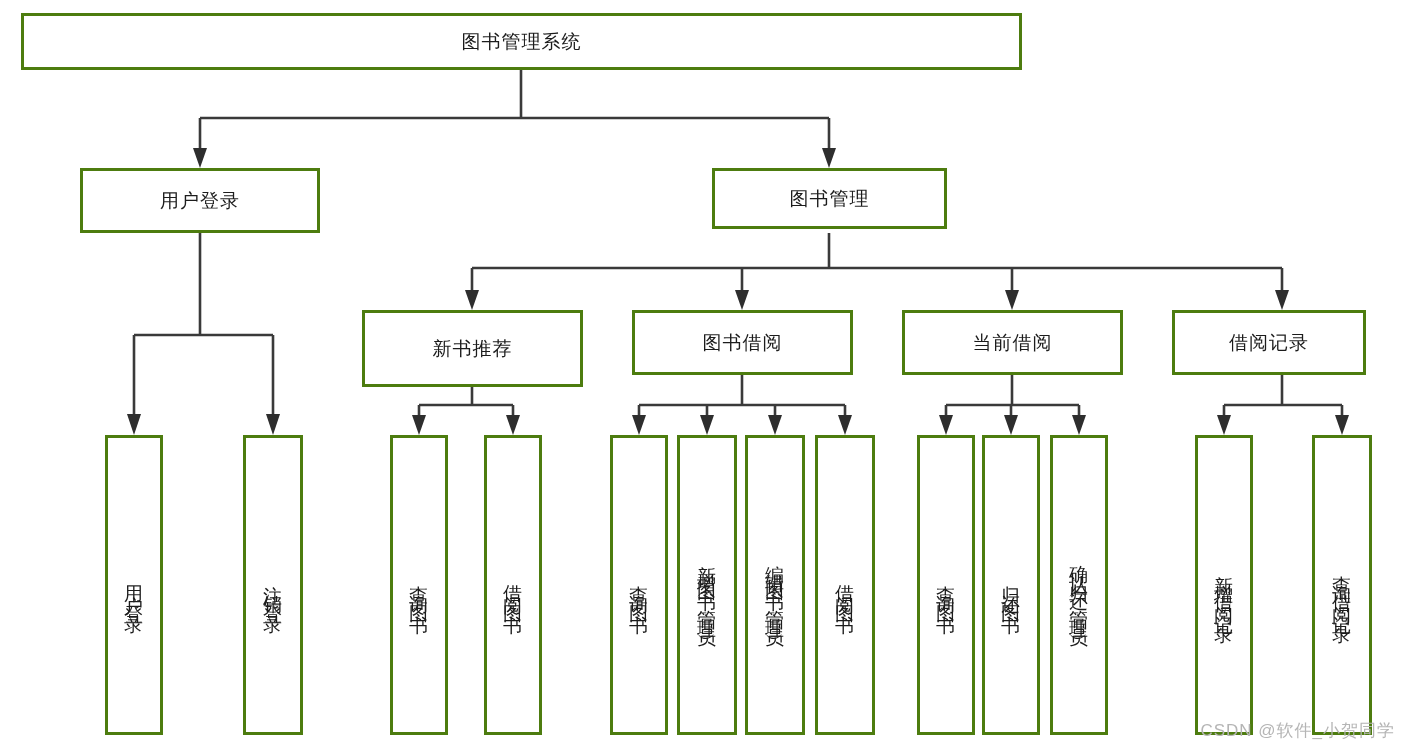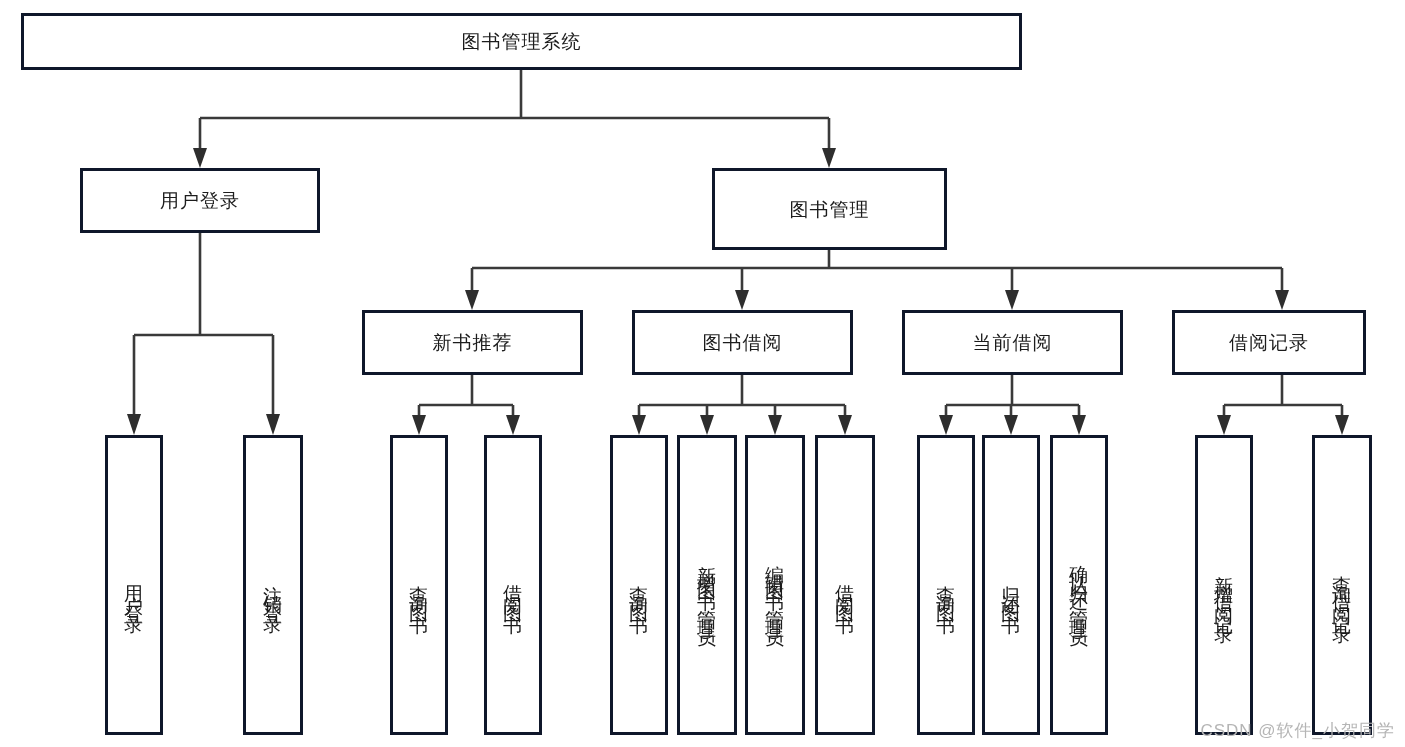--- a/index.html
+++ b/index.html
@@ -8,21 +8,21 @@
     width:1405px;height:747px;
     background:#ffffff;
     font-family:"Liberation Sans","DejaVu Sans",sans-serif;
     overflow:hidden;
   }
   #wires{position:absolute;left:0;top:0;width:1405px;height:747px;}
   .box{
     position:absolute;
     box-sizing:border-box;
     background:#ffffff;
-    border:3px solid #0f172a;
+    border:3px solid #4d7c0f;
     color:#1c1c1c;
     display:flex;
     align-items:center;
     justify-content:center;
     text-align:center;
   }
   .hbox{
     font-size:19px;
     letter-spacing:1px;
     line-height:1;
@@ -117,23 +117,23 @@
       <path d="M1004,415 L1018,415 L1011,435 Z"></path>
       <path d="M1072,415 L1086,415 L1079,435 Z"></path>
       <path d="M1217,415 L1231,415 L1224,435 Z"></path>
       <path d="M1335,415 L1349,415 L1342,435 Z"></path>
     </g>
   </svg>
 
   <div class="box hbox" style="left:21px;top:13px;width:1001px;height:57px;">图书管理系统</div>
 
   <div class="box hbox" style="left:80px;top:168px;width:240px;height:65px;">用户登录</div>
-  <div class="box hbox" style="left:712px;top:168px;width:235px;height:82px;">图书管理</div>
+  <div class="box hbox" style="left:712px;top:168px;width:235px;height:61px;">图书管理</div>
 
-  <div class="box hbox" style="left:362px;top:310px;width:221px;height:65px;">新书推荐</div>
+  <div class="box hbox" style="left:362px;top:310px;width:221px;height:77px;">新书推荐</div>
   <div class="box hbox" style="left:632px;top:310px;width:221px;height:65px;">图书借阅</div>
   <div class="box hbox" style="left:902px;top:310px;width:221px;height:65px;">当前借阅</div>
   <div class="box hbox" style="left:1172px;top:310px;width:194px;height:65px;">借阅记录</div>
 
   <div class="box vbox" style="left:105px;top:435px;width:58px;height:300px;">用户登录</div>
   <div class="box vbox" style="left:243px;top:435px;width:60px;height:300px;">注销登录</div>
 
   <div class="box vbox" style="left:390px;top:435px;width:58px;height:300px;">查询图书</div>
   <div class="box vbox" style="left:484px;top:435px;width:58px;height:300px;">借阅图书</div>
 

